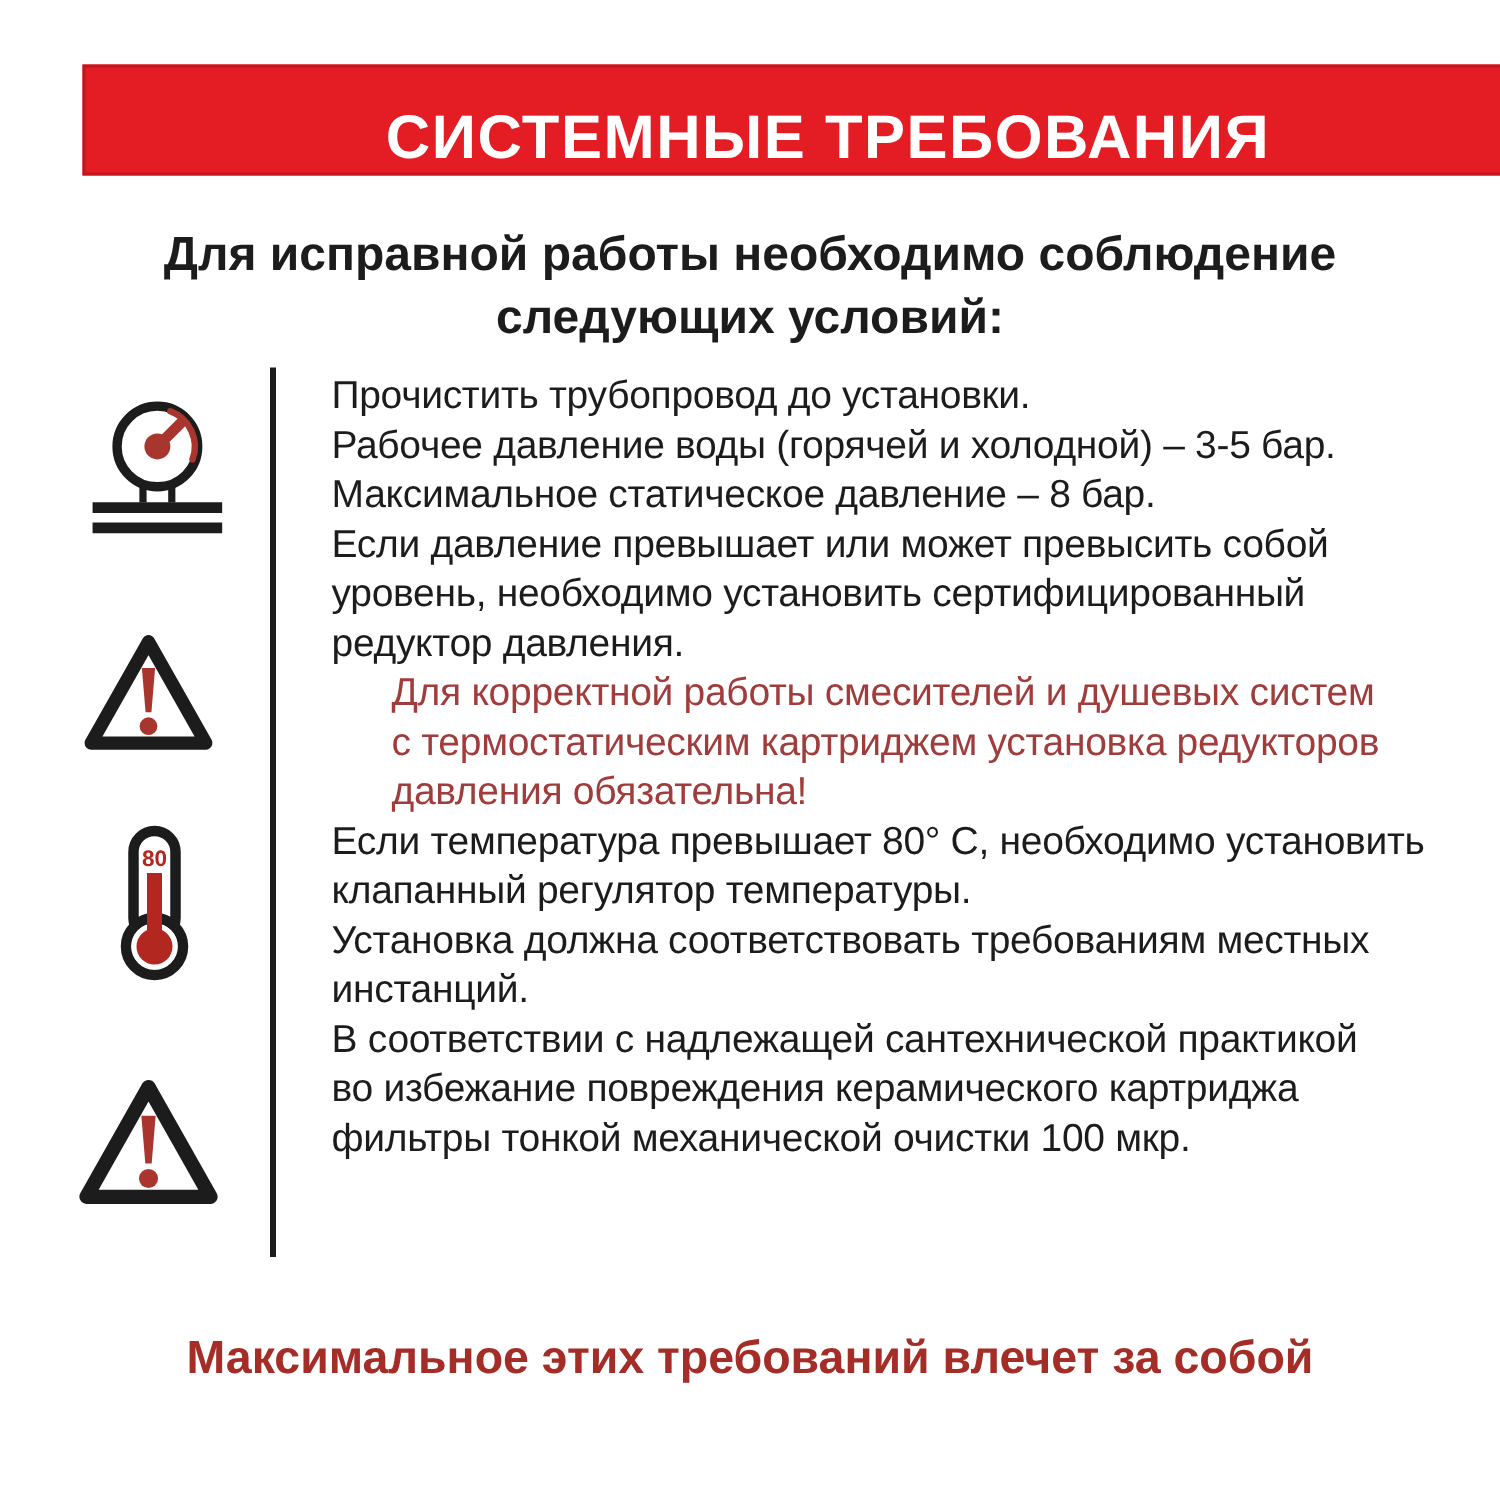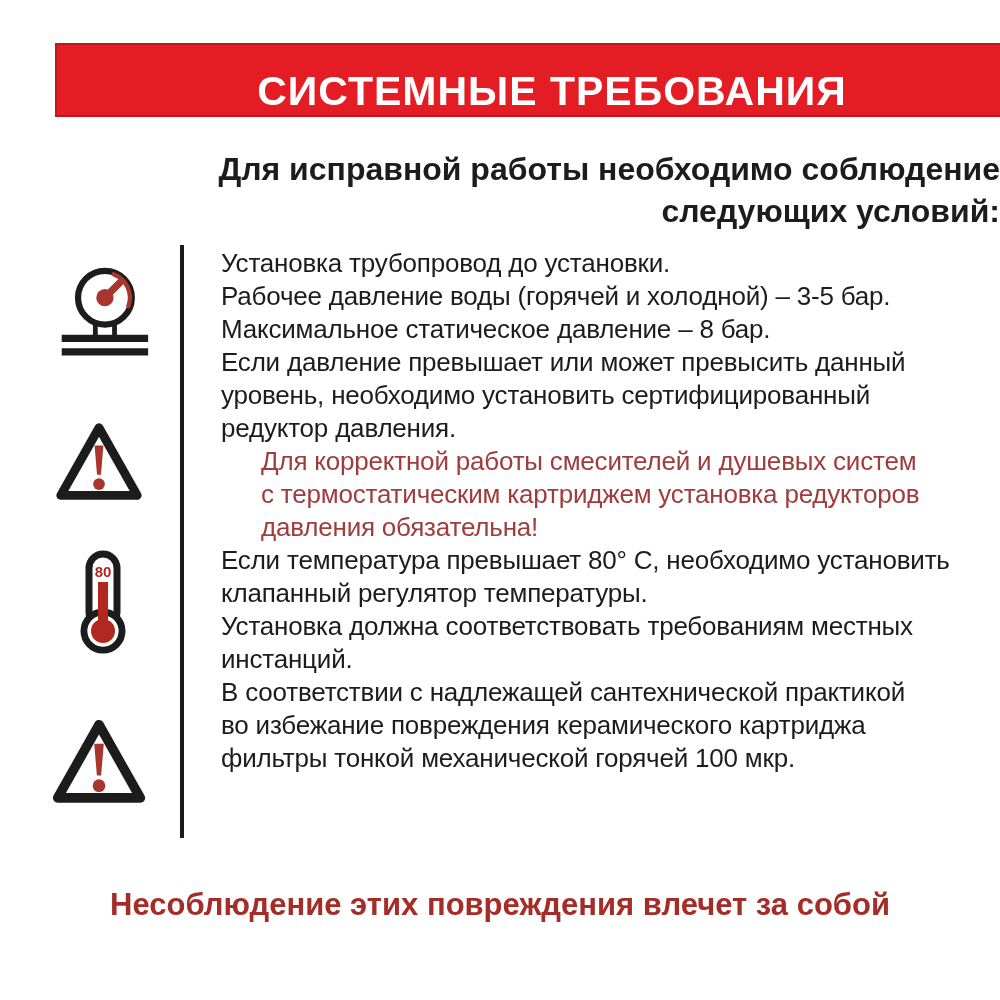--- a/index.html
+++ b/index.html
@@ -23,21 +23,21 @@
     background:var(--banner-red);
     border:2px solid var(--banner-border);
     box-sizing:border-box;
     display:flex;align-items:flex-end;justify-content:center;
   }
   .banner-title{
     color:#ffffff;font-weight:bold;font-size:41px;letter-spacing:1px;
   }
   .subtitle{
     position:absolute;left:0;top:148px;width:1000px;
-    text-align:right;color:var(--ink);font-weight:bold;
+    text-align:center;color:var(--ink);font-weight:bold;
     font-size:32px;line-height:42px;
   }
   .divider{
     position:absolute;left:180px;top:245px;width:4px;height:593px;
     background:var(--ink);
   }
   .req-text{
     position:absolute;left:221px;top:247px;width:740px;
   }
   .req-line{
@@ -104,33 +104,33 @@
   <svg viewBox="0 0 100 100" aria-hidden="true">
     <path d="M50 12 L89 81 L11 81 Z" fill="#ffffff" stroke="var(--ink)" stroke-width="9" stroke-linejoin="round"></path>
     <polygon points="45.5,30 54.5,30 52,60 48,60" fill="var(--icon-red)"></polygon>
     <circle cx="50" cy="69.5" r="6" fill="var(--icon-red)"></circle>
   </svg>
 </div>
 
 <div class="divider"></div>
 
 <div class="req-text">
-    <div class="req-line">Установка трубопровод до установки.</div>
+    <div class="req-line">Прочистить трубопровод до установки.</div>
     <div class="req-line">Рабочее давление воды (горячей и холодной) – 3-5 бар.</div>
     <div class="req-line">Максимальное статическое давление – 8 бар.</div>
-    <div class="req-line">Если давление превышает или может превысить данный</div>
+    <div class="req-line">Если давление превышает или может превысить собой</div>
     <div class="req-line">уровень, необходимо установить сертифицированный</div>
     <div class="req-line">редуктор давления.</div>
     <div class="req-line red">Для корректной работы смесителей и душевых систем</div>
     <div class="req-line red">с термостатическим картриджем установка редукторов</div>
     <div class="req-line red">давления обязательна!</div>
     <div class="req-line">Если температура превышает 80° С, необходимо установить</div>
     <div class="req-line">клапанный регулятор температуры.</div>
     <div class="req-line">Установка должна соответствовать требованиям местных</div>
     <div class="req-line">инстанций.</div>
     <div class="req-line">В соответствии с надлежащей сантехнической практикой</div>
     <div class="req-line">во избежание повреждения керамического картриджа</div>
-    <div class="req-line">фильтры тонкой механической горячей 100 мкр.</div>
+    <div class="req-line">фильтры тонкой механической очистки 100 мкр.</div>
   </div>
 
 <div class="footer">
-  <div>Несоблюдение этих повреждения влечет за собой</div>
+  <div>Максимальное этих требований влечет за собой</div>
 </div>
 
 </body></html>

